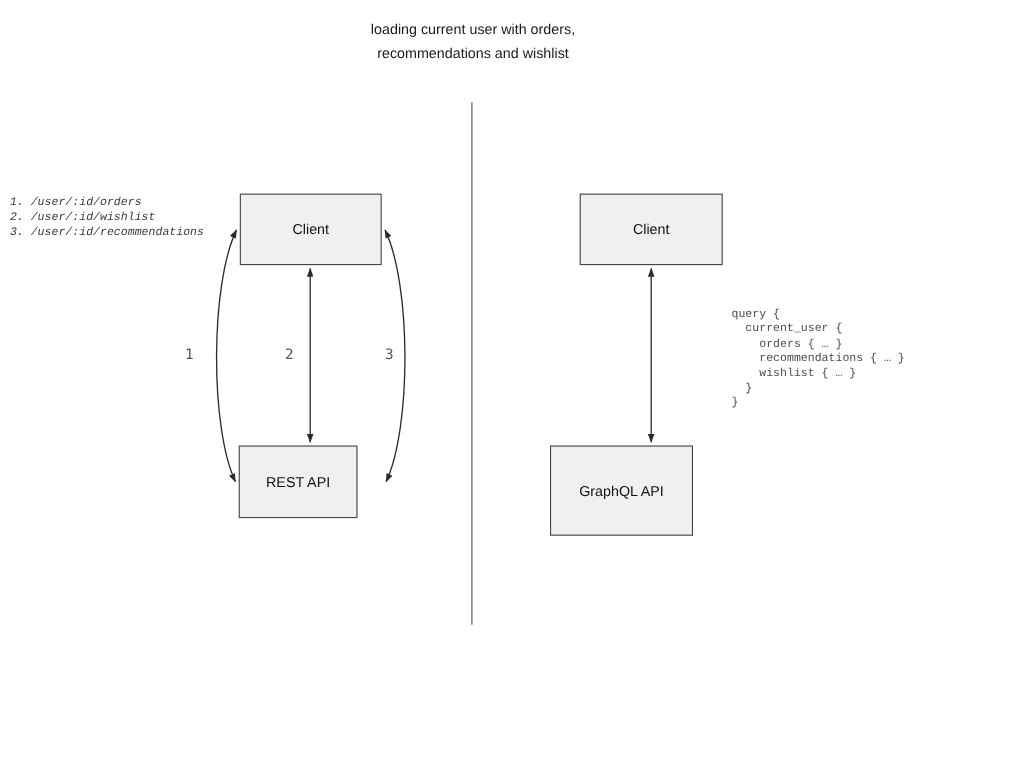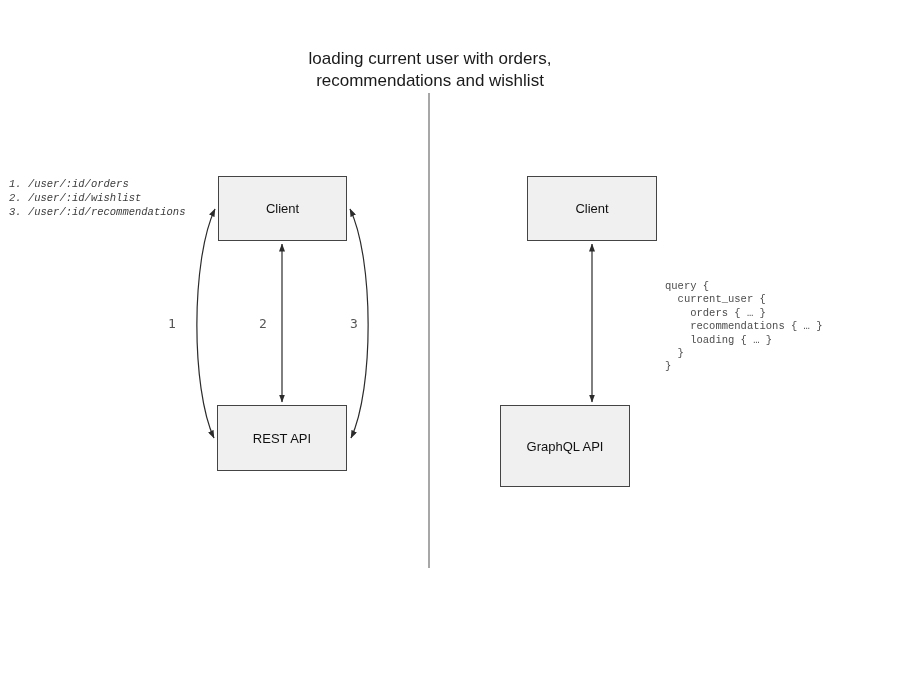--- a/index.html
+++ b/index.html
@@ -23,38 +23,37 @@
     font-family: "Liberation Sans", sans-serif;
     overflow: hidden;
   }
   .title {
     position: absolute;
     top: 16px;
     left: 430px;
     transform: translateX(-50%);
     width: 420px;
     text-align: center;
-    font-size: 17px;
+    font-size: 13px;
     line-height: 22px;
     color: var(--title-text);
     white-space: pre-line;
-    margin-top: 32px;
   }
   .node-box {
     position: absolute;
     background: var(--box-fill);
     border: 1.5px solid var(--box-border);
     display: flex;
     align-items: center;
     justify-content: center;
     font-size: 13px;
     color: var(--box-text);
   }
   .box-client-left  { left: 218px; top: 176px; width: 129px; height: 65px; }
-  .box-rest-api     { left: 217px; top: 405px; width: 130px; height: 66px; }
+  .box-rest-api     { left: 217px; top: 405px; width: 108px; height: 66px; }
   .box-client-right { left: 527px; top: 176px; width: 130px; height: 65px; }
   .box-graphql-api  { left: 500px; top: 405px; width: 130px; height: 82px; }
   .endpoints {
     position: absolute;
     left: 9px;
     top: 177px;
     font-family: "Liberation Mono", monospace;
     font-size: 10.5px;
     line-height: 14px;
     color: #3a3a3a;
@@ -140,17 +139,17 @@
   </div>
 
   <div class="node-box box-graphql-api">
     <span>GraphQL API</span>
   </div>
 
   <pre class="query-code">query {
   current_user {
     orders { … }
     recommendations { … }
-    loading { … }
+    wishlist { … }
   }
 }</pre>
 
 </div>
 
 </body></html>

